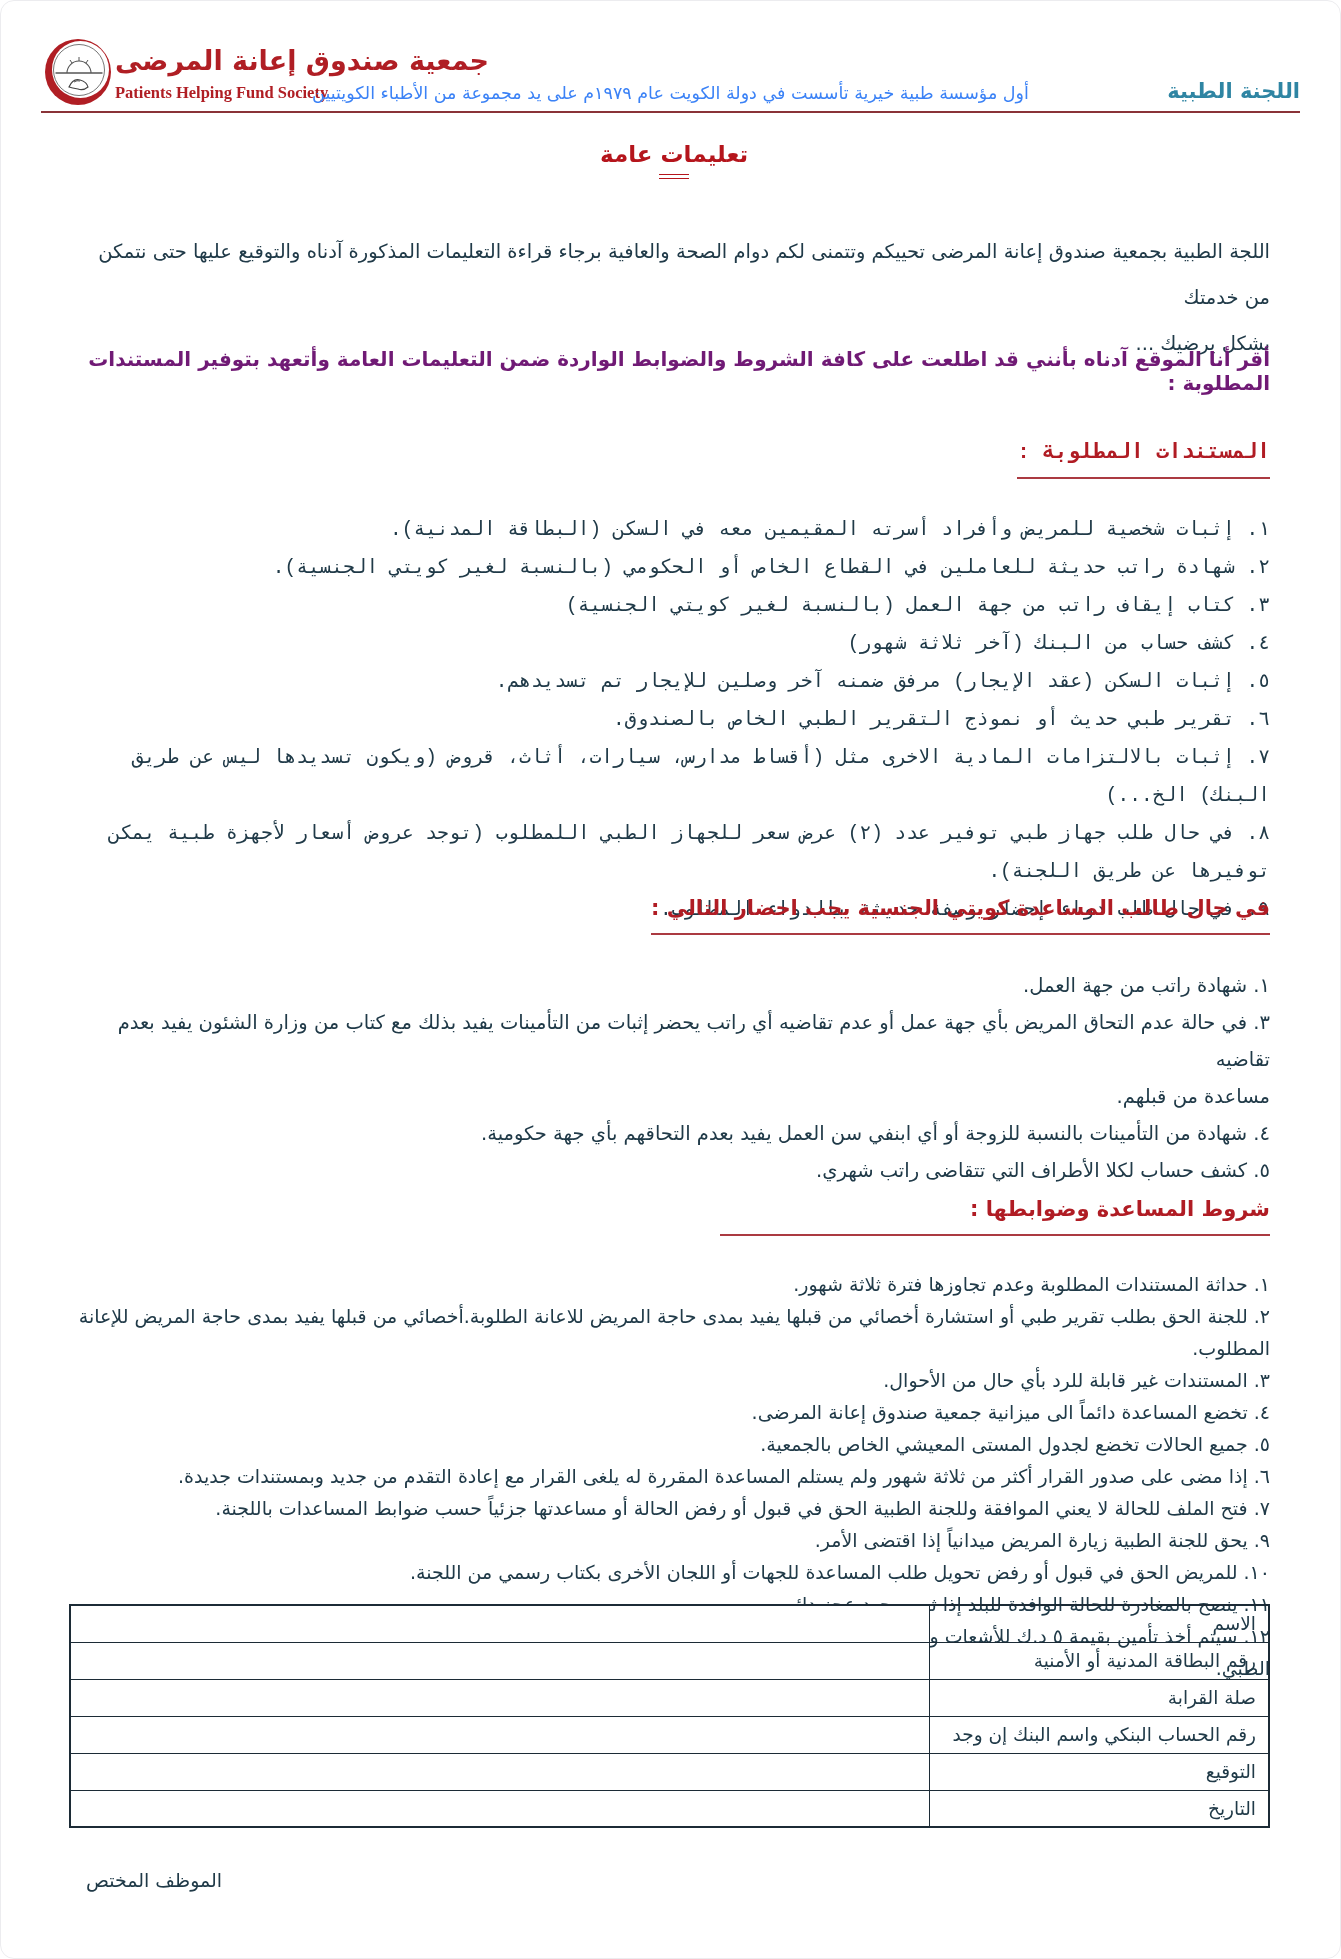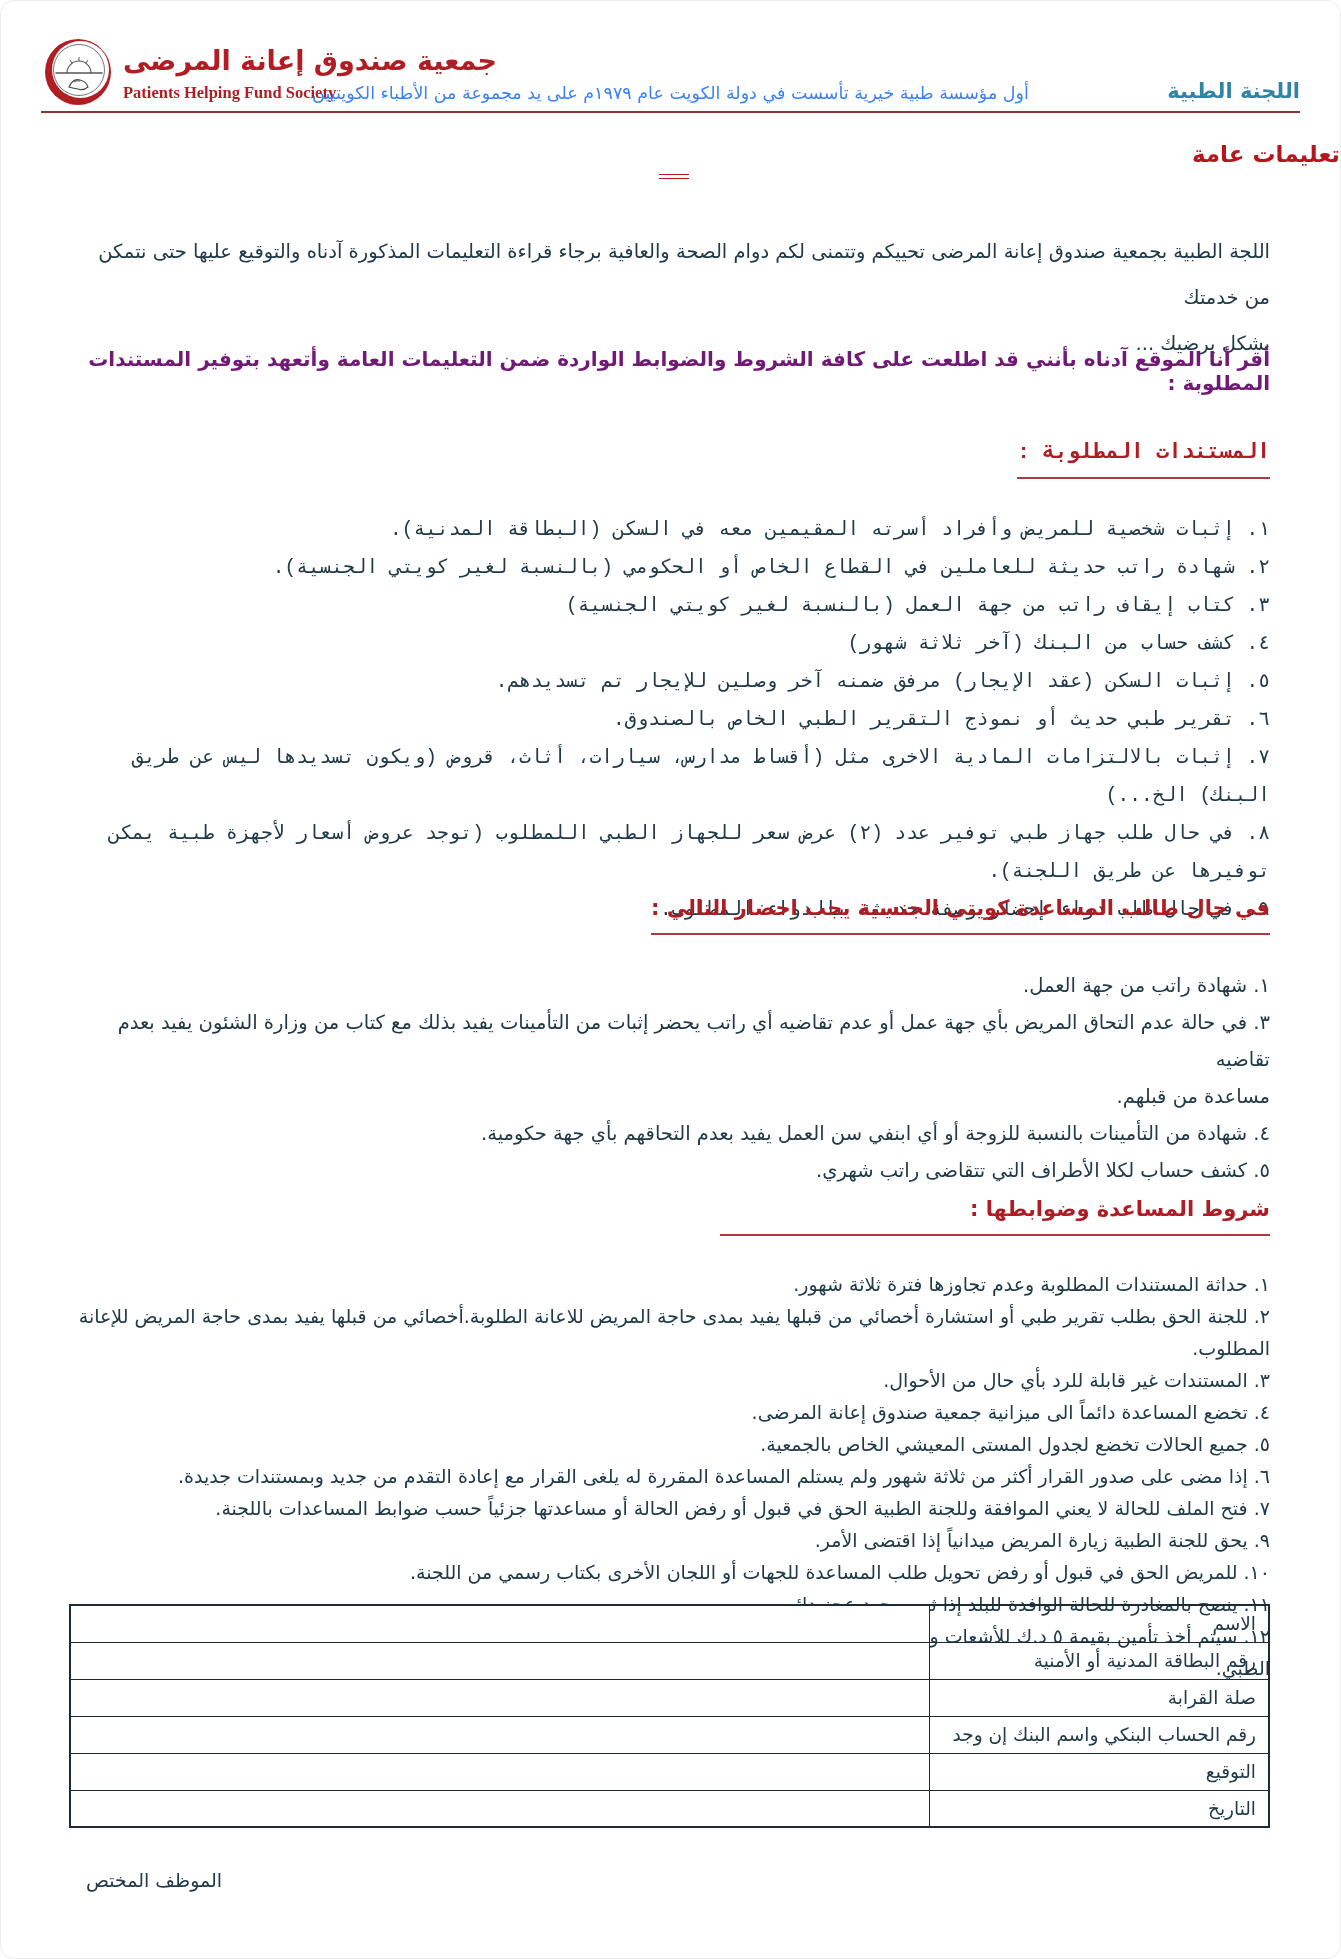--- a/index.html
+++ b/index.html
@@ -24,21 +24,20 @@
     height: 112px;
     border-bottom: 2px solid #8a3338;
   }
   .logo-group {
     position: absolute;
     left: 0; top: 34px;
     display: flex;
     flex-direction: row;
     align-items: center;
     direction: ltr;
-    gap: 8px;
   }
   .logo-text { display: flex; flex-direction: column; line-height: 1.1; }
   .logo-ar {
     color: #b01e24;
     font-weight: bold;
     font-size: 27px;
   }
   .logo-en {
     color: #b01e24;
     font-family: "Liberation Serif", serif;
@@ -62,20 +61,21 @@
     color: #2f85a3;
     font-weight: bold;
     font-size: 21px;
     white-space: nowrap;
   }
 
   
   .doc-title-wrap {
     position: absolute;
     top: 140px; left: 0; right: 0;
+    text-align: center;
     padding-left: 7px;
   }
   .doc-title {
     color: #b5151c;
     font-weight: bold;
     font-size: 23px;
     display: inline-block;
   }
   .title-underline {
     width: 30px; height: 5px;

